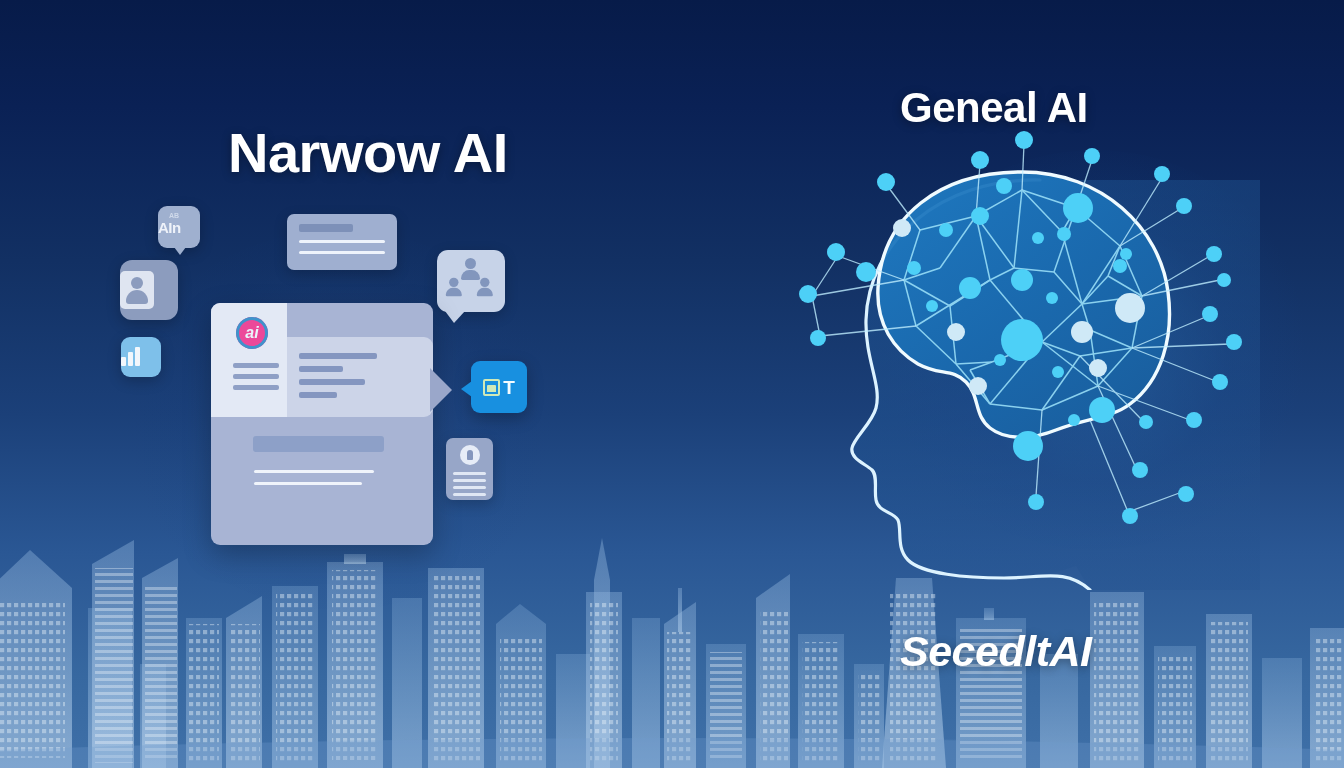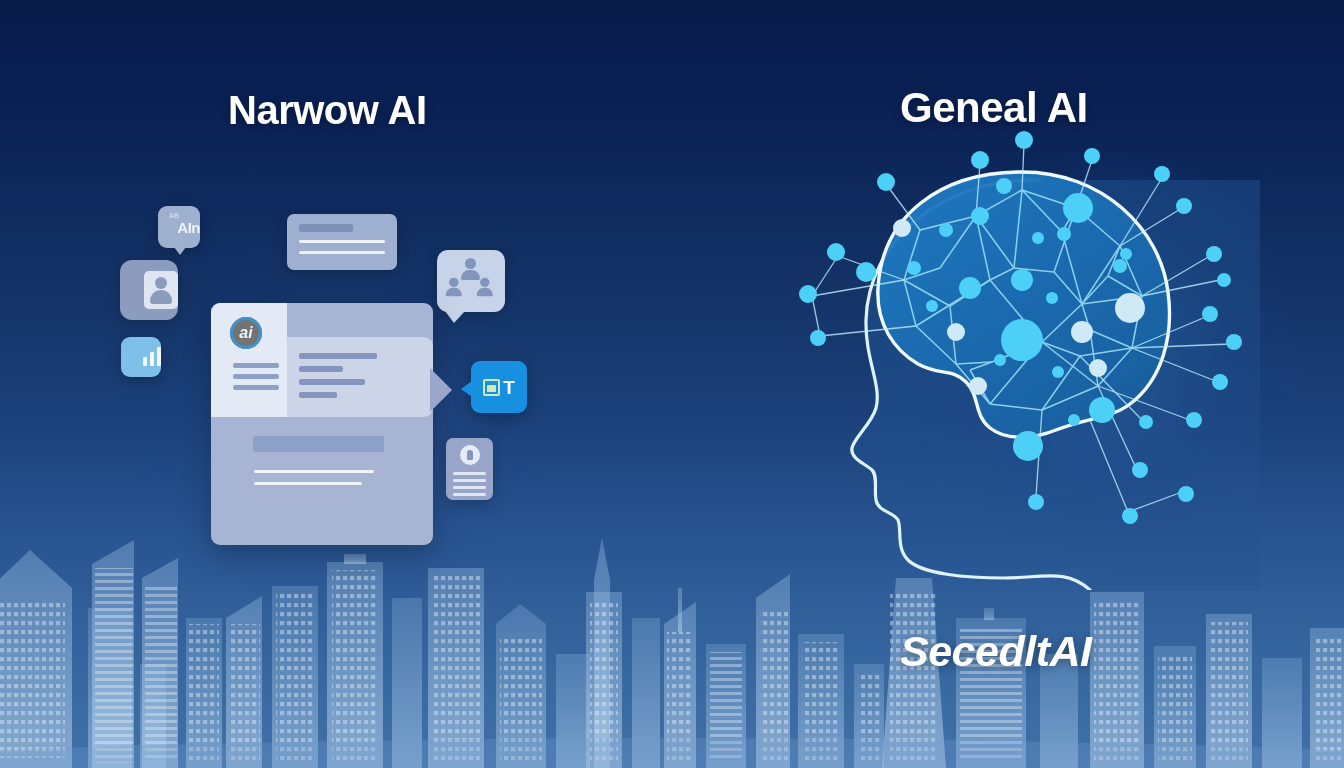--- a/index.html
+++ b/index.html
@@ -42,31 +42,31 @@
 
   
   .heading {
     position:absolute;
     color:#ffffff;
     font-weight:bold;
     letter-spacing:-0.5px;
     text-shadow:0 2px 10px rgba(0,0,0,0.35);
     white-space:nowrap;
   }
-  #title-narrow { left:228px; top:88px; font-size:40px;text-align:center; }
+  #title-narrow { left:228px; top:120px; font-size:56px;text-align:center; }
   #title-general { left:900px; top:84px; font-size:42px; }
   #title-footer  { left:900px; top:627px; font-size:43px;font-style:italic; }
 
   
   #narrow-cluster { position:absolute; left:0; top:0; width:660px; height:768px; }
 
   .chip {
     position:absolute;
     border-radius:10px;
-    display:flex; align-items:center; justify-content:flex-end;
+    display:flex; align-items:center; justify-content:flex-start;
     box-shadow:0 4px 14px rgba(0,0,0,0.22);
   }
 
   
   #chip-translate {
     left:158px; top:206px; width:42px; height:42px;
     background:#9fb0cf; border-radius:9px;
   }
   #chip-translate:after {
     content:""; position:absolute; left:16px; bottom:-7px;
@@ -147,22 +147,22 @@
   }
   #doc-left-pane {
     position:absolute; left:0; top:0; width:76px; height:114px;
     background:#e3e9f5;
   }
   #doc-right-pane {
     position:absolute; left:76px; top:34px; width:146px; height:80px;
     background:#ccd4e8; border-radius:0 9px 9px 0;
   }
   .ai-badge {
-    position:absolute; left:19px; top:14px; width:32px; height:32px;
-    border-radius:50%; background:#737373;
+    position:absolute; left:25px; top:14px; width:32px; height:32px;
+    border-radius:50%; background:#ec4899;
     display:flex; align-items:center; justify-content:center;
     color:#eaf4fb; font-size:16px; font-weight:bold; font-style:italic;
     box-shadow:inset 0 0 0 3px #3f93cc;
   }
   .lrow { position:absolute; background:#8fa0c6; border-radius:2px; }
   #lrow1 { left:22px; top:60px; width:46px; height:5px; }
   #lrow2 { left:22px; top:71px; width:46px; height:5px; }
   #lrow3 { left:22px; top:82px; width:46px; height:5px; }
   #rrow1 { left:88px; top:50px; width:78px; height:6px; background:#8496c0; }
   #rrow2 { left:88px; top:63px; width:44px; height:6px; background:#8496c0; }

